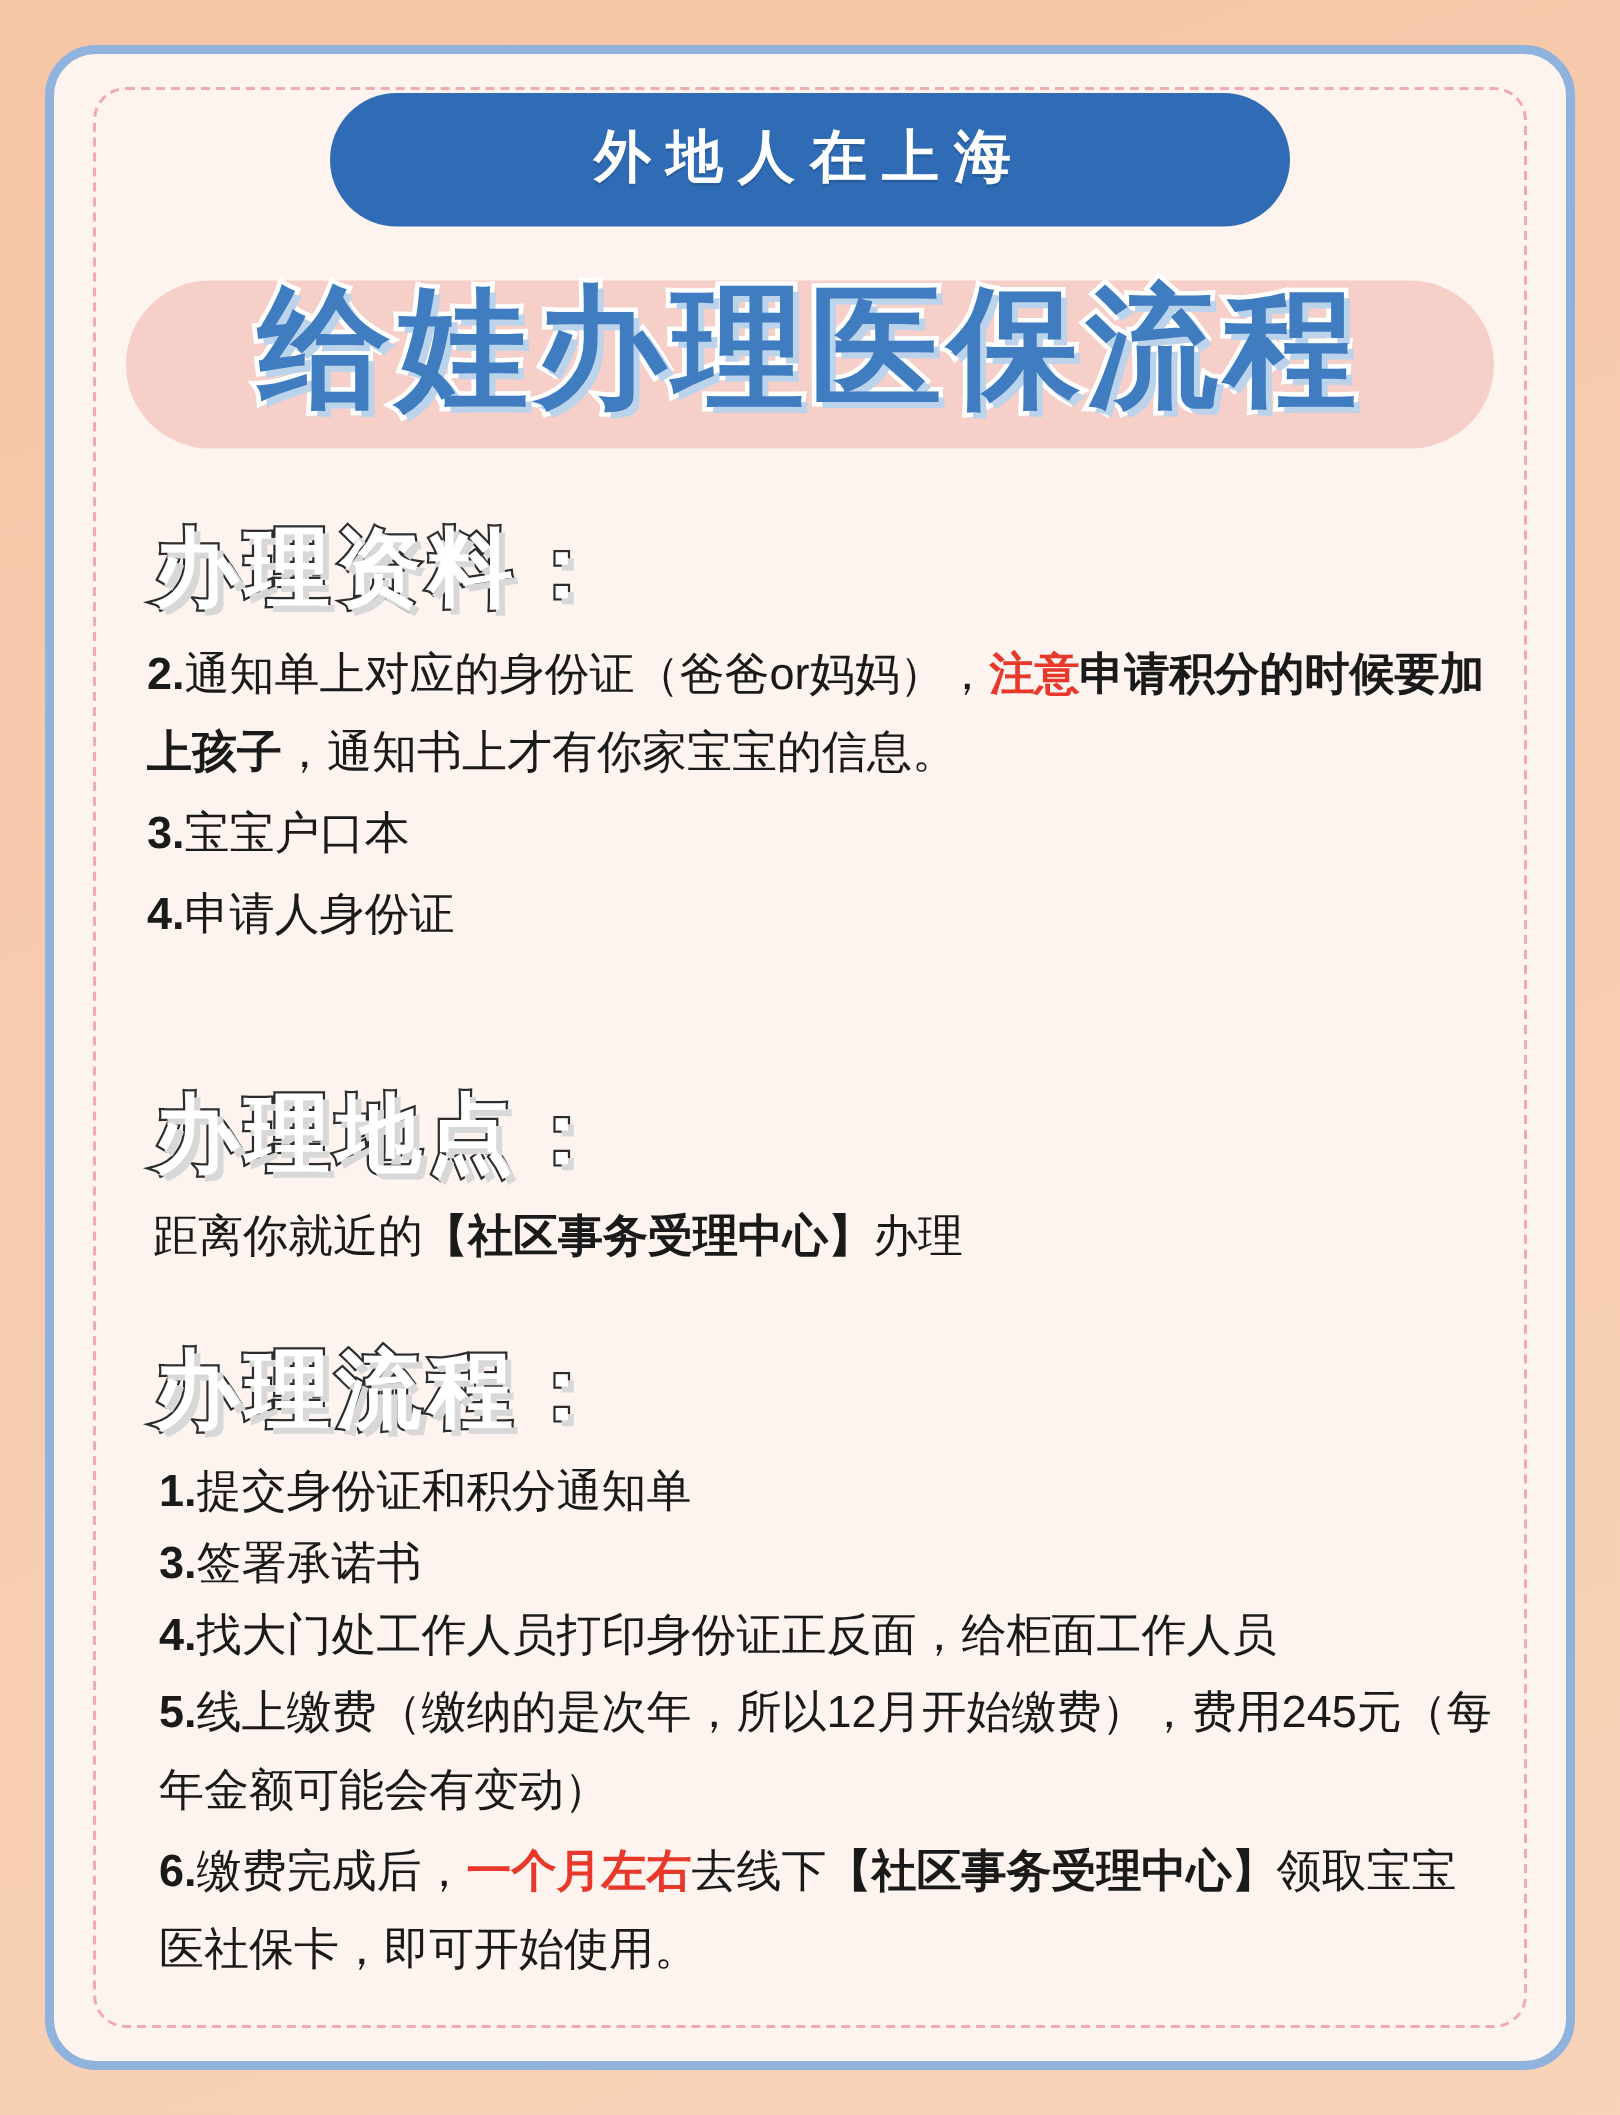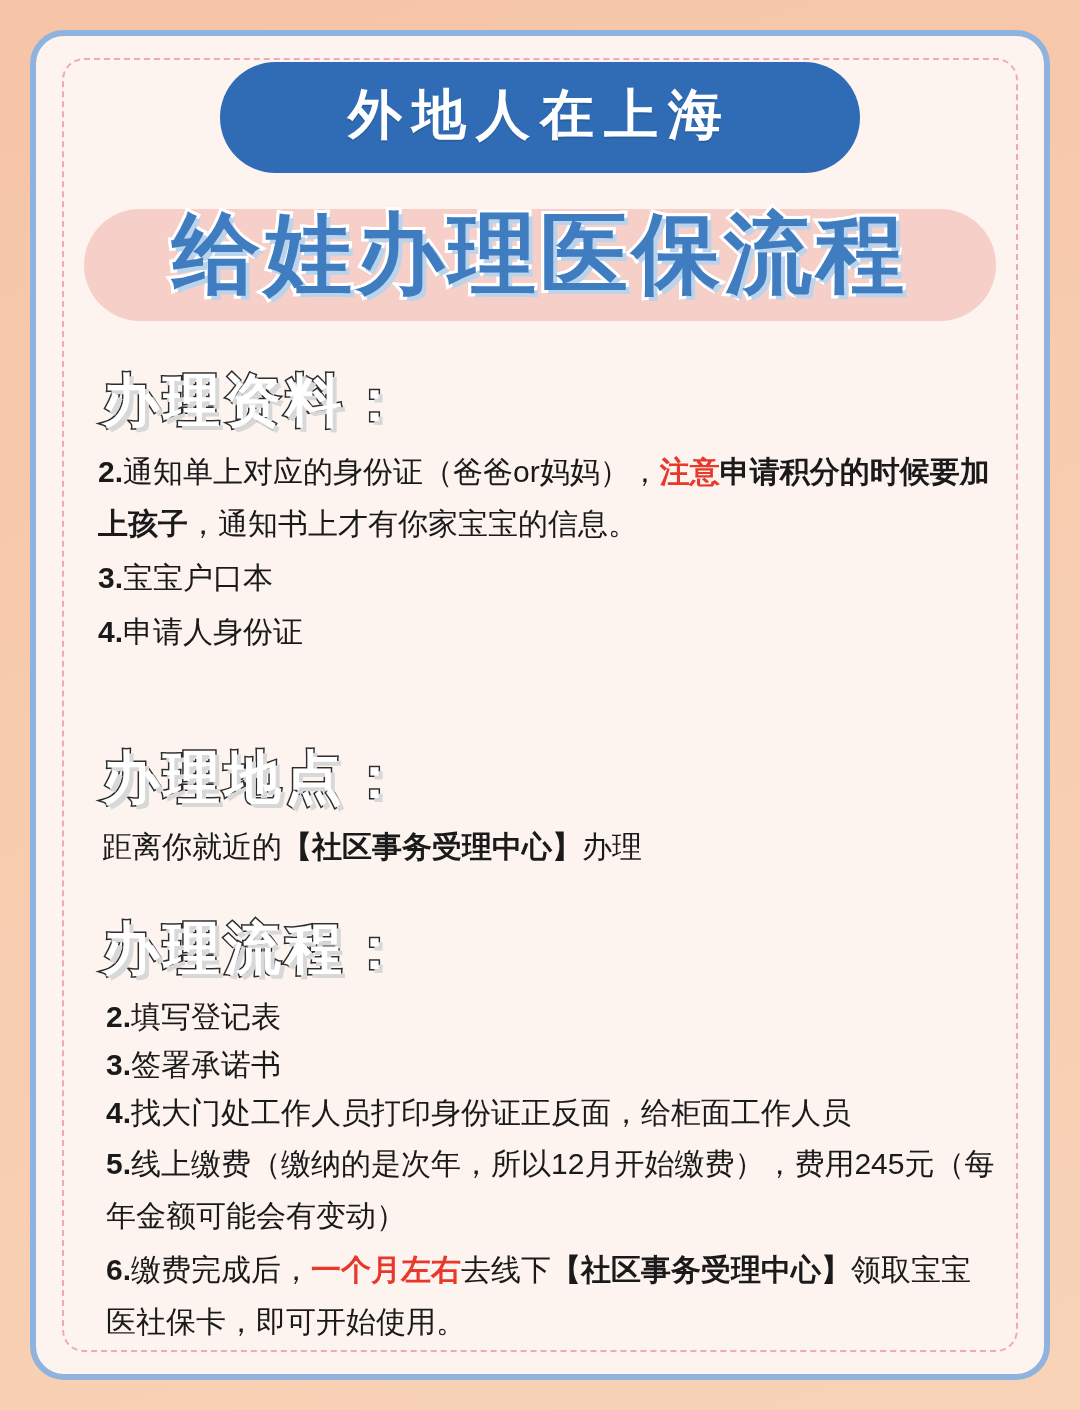--- a/index.html
+++ b/index.html
@@ -56,21 +56,21 @@
   .pill-title {
     width: 640px;
     margin: 12px auto 0 auto;
     background: #2f6cb5;
     border-radius: 60px;
     text-align: center;
     padding: 17px 0 21px 0;
   }
   .pill-title span {
     color: #ffffff;
-    font-size: 54px;
+    font-size: 38px;
     font-weight: bold;
     letter-spacing: 10px;
     text-shadow: 0 2px 0 rgba(0,0,0,0.12);
   }
   .main-title-wrap {
     position: relative;
     height: 150px;
     margin-top: 14px;
   }
   .main-title-blob {
@@ -174,21 +174,21 @@
 
     <div class="section-head sp-top-2">办理地点：</div>
 
     <p class="place-line">
       <span>距离你就近的</span><span class="bold">【社区事务受理中心】</span><span>办理</span>
     </p>
 
     <div class="section-head sp-top-3">办理流程：</div>
 
     <p class="line tight indent">
-      <span class="num">2.</span><span>填写登记表</span>
+      <span class="num">1.</span><span>提交身份证和积分通知单</span>
     </p>
     <p class="line tight indent">
       <span class="num">3.</span><span>签署承诺书</span>
     </p>
     <p class="line tight indent">
       <span class="num">4.</span><span>找大门处工作人员打印身份证正反面，给柜面工作人员</span>
     </p>
     <p class="line indent">
       <span class="num">5.</span><span>线上缴费（缴纳的是次年，所以12月开始缴费），费用245元（每年金额可能会有变动）</span>
     </p>

